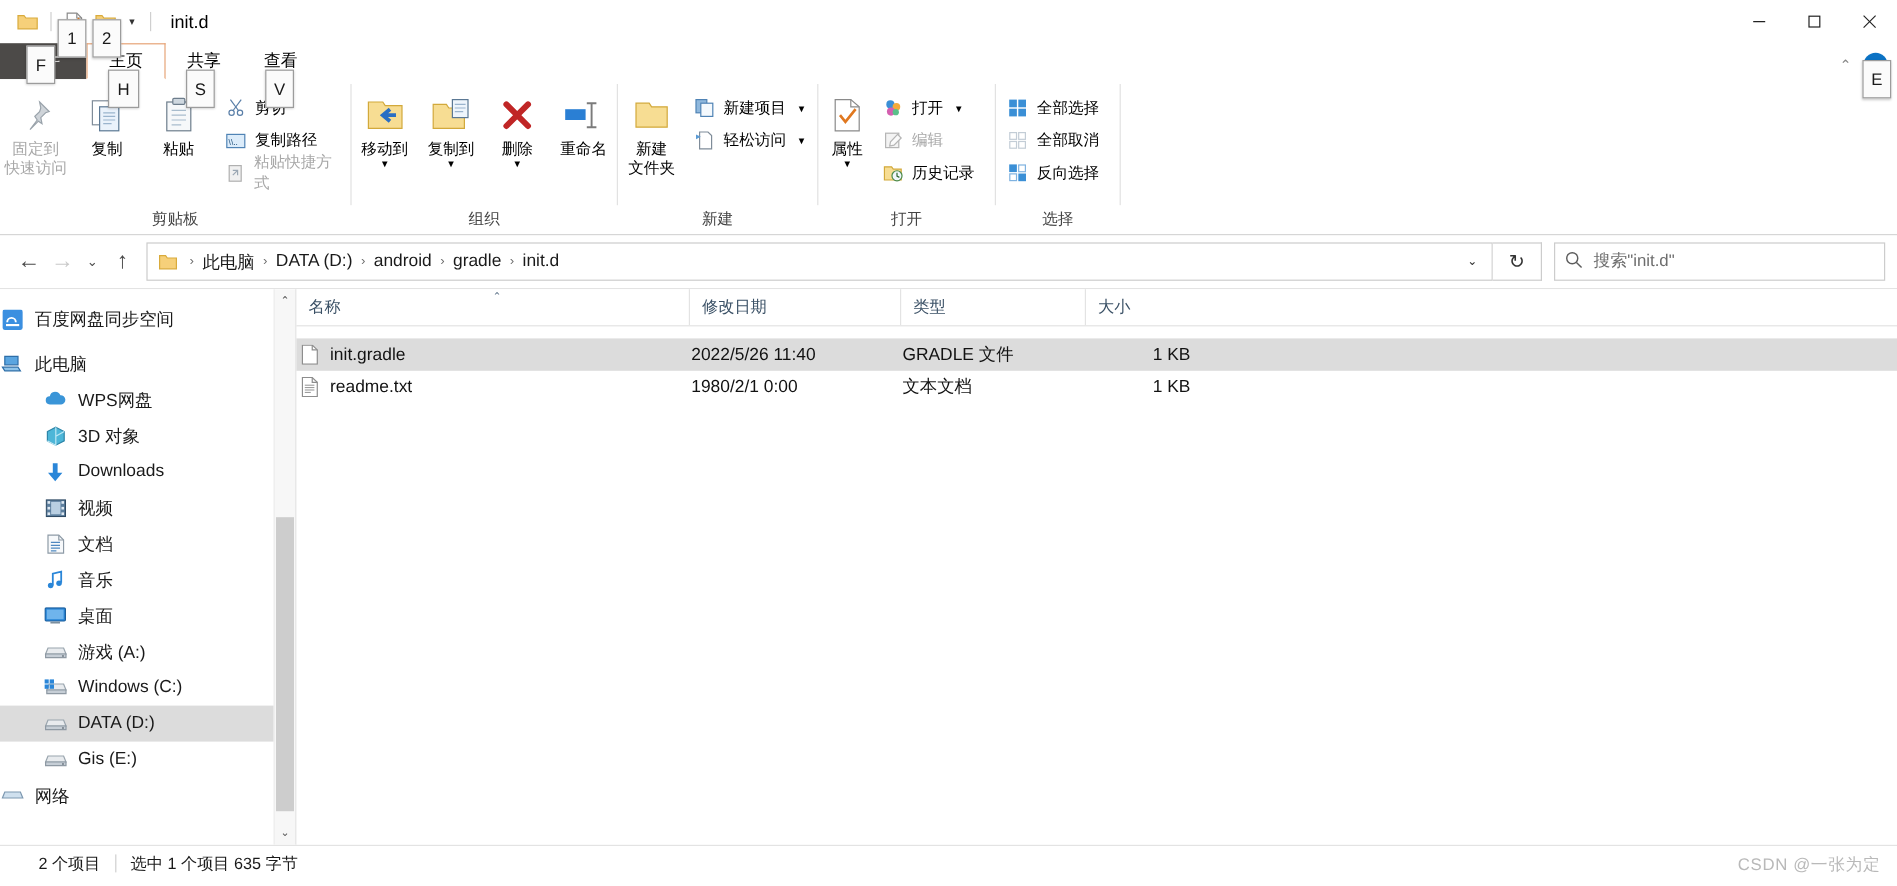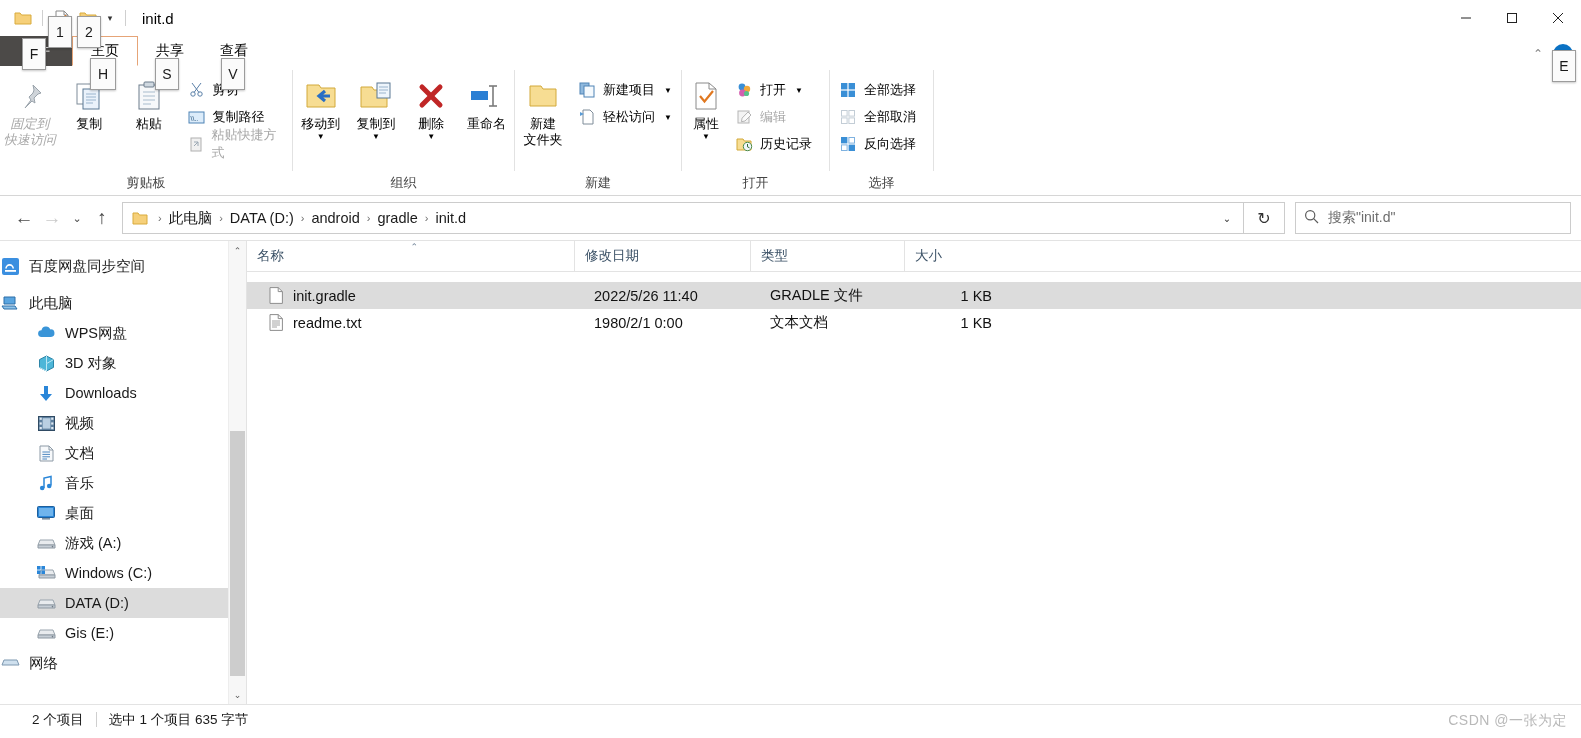--- a/index.html
+++ b/index.html
@@ -35,21 +35,21 @@
   
   .ribbon{position:relative;height:129px;background:#fff;border-bottom:1px solid #d6d6d6;display:flex;}
   .rgroup{position:relative;display:flex;flex-direction:column;height:129px;}
   .rgroup-body{flex:1;display:flex;align-items:flex-start;padding-top:6px;}
   .rgroup-label{height:24px;display:flex;align-items:center;justify-content:center;font-size:13px;color:#444;}
   .gsep{width:1px;background:#e2e2e2;margin:4px 0 24px 0;}
 
   .bigbtn{width:62px;display:flex;flex-direction:column;align-items:center;padding-top:4px;color:#000;}
   .bigbtn .ic{height:40px;display:flex;align-items:center;justify-content:center;}
   .bigbtn .lb{font-size:13px;line-height:16px;text-align:center;}
-  .bigbtn.dim{color:#a8a8a8;font-style:italic;}
+  .bigbtn.dim{color:#a8a8a8;}
   .dd-caret{font-size:8px;line-height:8px;margin-top:1px;}
 
   .smallcol{display:flex;flex-direction:column;padding-top:6px;gap:3px;}
   .smallbtn{display:flex;align-items:center;gap:6px;height:24px;padding:0 6px 0 2px;font-size:13px;color:#000;}
   .smallbtn.dim{color:#a8a8a8;}
   .smallbtn .sic{width:20px;height:20px;display:flex;align-items:center;justify-content:center;}
 
   
   .addrrow{height:44px;display:flex;align-items:center;background:#fff;padding:0 10px;gap:0;}
   .navbtn{width:28px;height:30px;display:flex;align-items:center;justify-content:center;color:#4a4a4a;font-size:19px;}
@@ -82,21 +82,21 @@
 
   .filepane{flex:1;position:relative;background:#fff;border-left:1px solid #e3e3e3;}
   .colhdr{height:30px;display:flex;align-items:center;border-bottom:1px solid #e3e3e3;position:relative;}
   .col{font-size:13.5px;color:#3b5166;padding-left:10px;height:30px;display:flex;align-items:center;
        border-left:1px solid #e3e3e3;box-sizing:border-box;position:relative;}
   .col:first-child{border-left:none;}
   .sortmark{position:absolute;top:1px;left:50%;font-size:9px;color:#6f8296;}
 
   .row{height:27px;display:flex;align-items:center;font-size:14.5px;color:#121212;}
   .row.sel{background:#dcdcdc;}
-  .cell{padding-left:20px;box-sizing:border-box;display:flex;align-items:center;gap:8px;white-space:nowrap;overflow:hidden;}
+  .cell{padding-left:2px;box-sizing:border-box;display:flex;align-items:center;gap:8px;white-space:nowrap;overflow:hidden;}
   .cell.right{justify-content:flex-end;padding-right:10px;padding-left:0;}
   .fileicon{width:18px;height:18px;display:flex;align-items:center;justify-content:center;flex-shrink:0;}
 
   
   .status{height:29px;border-top:1px solid #e3e3e3;display:flex;align-items:center;padding-left:32px;gap:12px;
           font-size:13.5px;color:#1a1a1a;background:#fff;position:relative;}
   .st-sep{width:1px;height:15px;background:#cfcfcf;}
   .watermark{position:absolute;right:14px;bottom:4px;font-size:14px;color:#b9b9b9;letter-spacing:.5px;}
 
   

